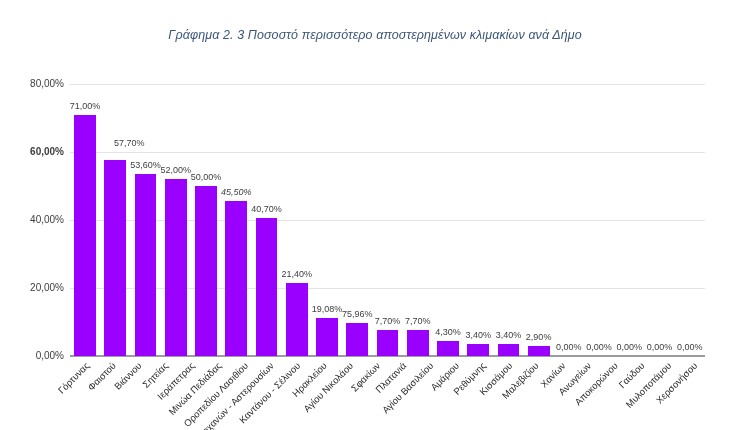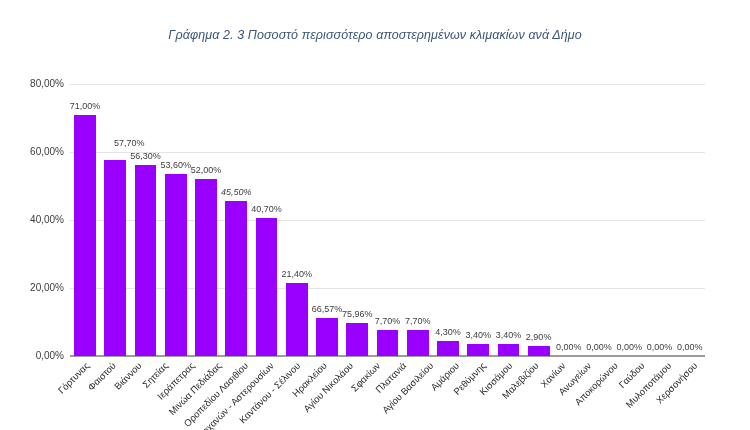--- a/index.html
+++ b/index.html
@@ -65,45 +65,45 @@
     <div class="bars">
         <div class="slot">
           <div class="vlabel" style="bottom: 245.4px;">71,00%</div>
           <div class="bar" style="height: 241.4px; background: rgb(153, 0, 255);"></div>
         </div>
         <div class="slot">
           <div class="vlabel" style="bottom: 208px; padding-left: 28px;">57,70%</div>
           <div class="bar" style="height: 196.18px; background: rgb(153, 0, 255);"></div>
         </div>
         <div class="slot">
-          <div class="vlabel" style="bottom: 195.42px;">56,30%</div>
-          <div class="bar" style="height: 191.42px; background: rgb(153, 0, 255);"></div>
-        </div>
-        <div class="slot">
           <div class="vlabel" style="bottom: 186.24px;">53,60%</div>
           <div class="bar" style="height: 182.24px; background: rgb(153, 0, 255);"></div>
         </div>
         <div class="slot">
           <div class="vlabel" style="bottom: 180.8px;">52,00%</div>
           <div class="bar" style="height: 176.8px; background: rgb(153, 0, 255);"></div>
         </div>
         <div class="slot">
+          <div class="vlabel" style="bottom: 174px;">50,00%</div>
+          <div class="bar" style="height: 170px; background: rgb(153, 0, 255);"></div>
+        </div>
+        <div class="slot">
           <div class="vlabel" style="bottom: 158.7px; font-style: italic;">45,50%</div>
           <div class="bar" style="height: 154.7px; background: rgb(153, 0, 255);"></div>
         </div>
         <div class="slot">
           <div class="vlabel" style="bottom: 142.38px;">40,70%</div>
           <div class="bar" style="height: 138.38px; background: rgb(153, 0, 255);"></div>
         </div>
         <div class="slot">
           <div class="vlabel" style="bottom: 76.76px;">21,40%</div>
           <div class="bar" style="height: 72.76px; background: rgb(153, 0, 255);"></div>
         </div>
         <div class="slot">
-          <div class="vlabel" style="bottom: 41.74px;">66,57%</div>
+          <div class="vlabel" style="bottom: 41.74px;">19,08%</div>
           <div class="bar" style="height: 37.74px; background: rgb(153, 0, 255);"></div>
         </div>
         <div class="slot">
           <div class="vlabel" style="bottom: 37.32px;">75,96%</div>
           <div class="bar" style="height: 33.32px; background: rgb(153, 0, 255);"></div>
         </div>
         <div class="slot">
           <div class="vlabel" style="bottom: 30.18px;">7,70%</div>
           <div class="bar" style="height: 26.18px; background: rgb(153, 0, 255);"></div>
         </div>
@@ -147,21 +147,21 @@
           <div class="vlabel" style="bottom: 4px;">0,00%</div>
           <div class="bar" style="height: 0px; background: rgb(153, 0, 255);"></div>
         </div>
       </div>
   </div>
 
   <div>
       <div class="ylabel" style="top: 350px;">0,00%</div>
       <div class="ylabel" style="top: 282px;">20,00%</div>
       <div class="ylabel" style="top: 214px;">40,00%</div>
-      <div class="ylabel" style="top: 146px;">60,00%</div>
+      <div class="ylabel" style="top: 146px; font-weight: bold;">60,00%</div>
       <div class="ylabel" style="top: 78px;">80,00%</div>
     </div>
   <div class="xlabels">
       <div class="xlab" style="left: 13.2292px;">
         <span>Γόρτυνας</span>
       </div>
       <div class="xlab" style="left: 39.6875px;">
         <span>Φαιστού</span>
       </div>
       <div class="xlab" style="left: 66.1458px;">

